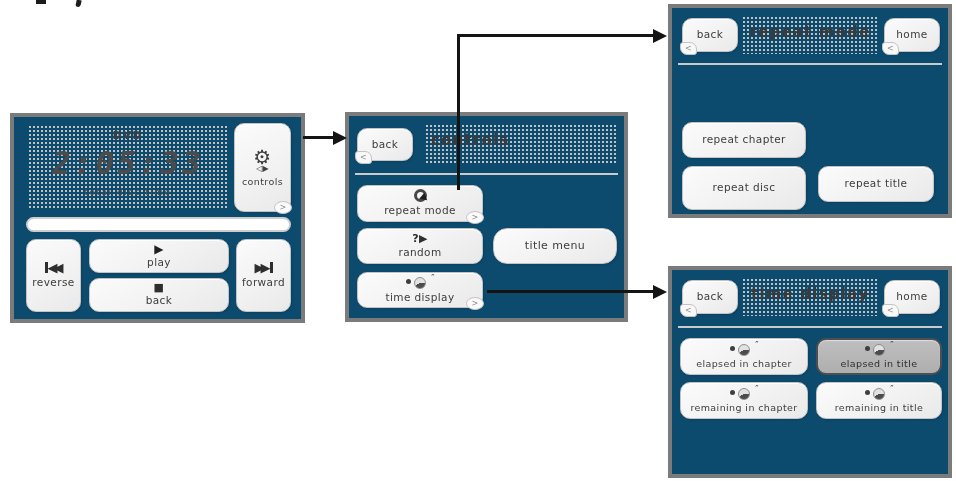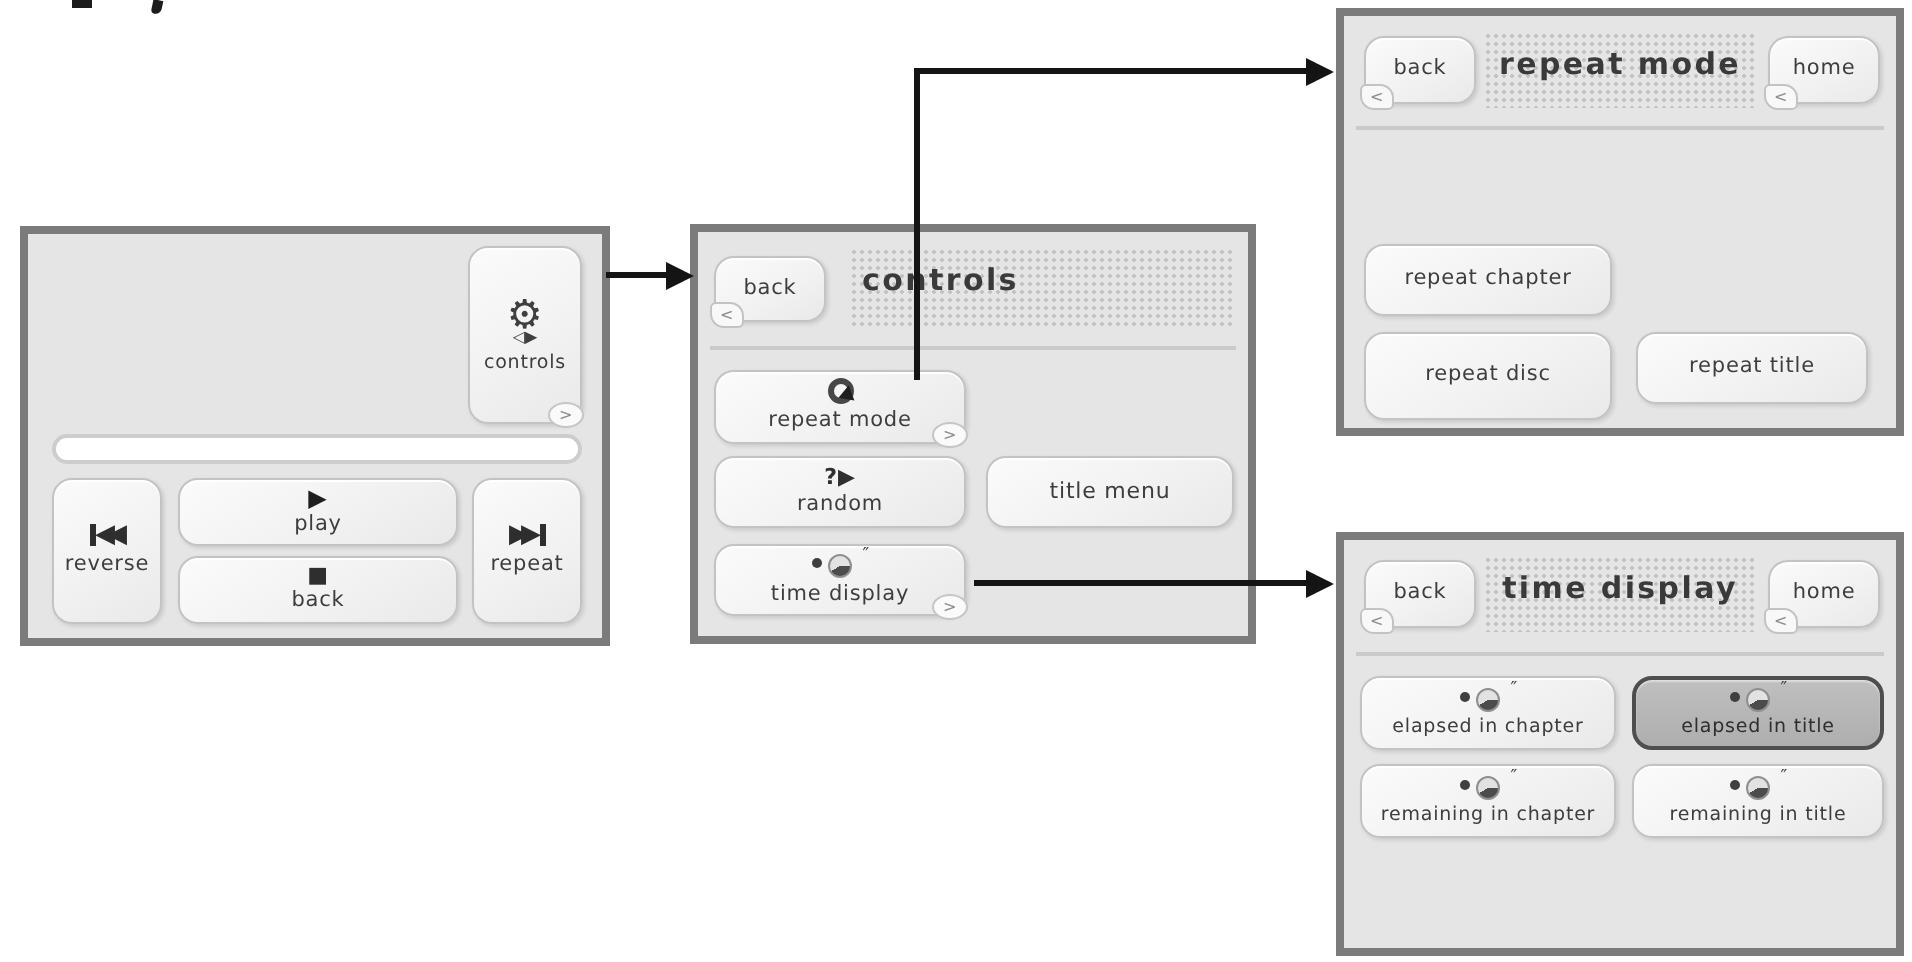--- a/index.html
+++ b/index.html
@@ -7,21 +7,21 @@
   .stage {
     position: relative; width: 956px; height: 481px; background: #fff;
     font-family: "DejaVu Sans", "Liberation Sans", sans-serif; overflow: hidden; color:#3c3c3c;
   }
   
   .frag { position:absolute; background:#1c1c1c; }
   .frag1 { left:36px; top:0; width:10px; height:4px; }
   .frag2 { left:76px; top:0; width:5px; height:7px; border-radius:0 0 3px 2px; transform:rotate(12deg); }
 
   .panel {
-    position:absolute; background:#e5e5e5; border:4px solid #7b7b7b;
+    position:absolute; background:#0c4a6e; border:4px solid #7b7b7b;
   }
   #panel-dvd      { left:10px;  top:113px; width:295px; height:210px; }
   #panel-controls { left:345px; top:112px; width:283px; height:210px; }
   #panel-repeat   { left:668px; top:4px;   width:284px; height:214px; }
   #panel-time     { left:668px; top:266px; width:284px; height:212px; }
 
   .dots {
     background-image: radial-gradient(circle, #c2c2c2 0.8px, rgba(0,0,0,0) 0.9px);
     background-size: 4px 4px;
   }
@@ -98,20 +98,25 @@
 </style>
 </head>
 <body>
 
 <div class="stage">
 
   <div class="frag frag1"></div>
   <div class="frag frag2"></div>
 
   <div class="panel" id="panel-dvd">
+    <div class="lcd-area dots">
+      <div class="lcd-src">DVD</div>
+      <div class="lcd-time">2:05:33</div>
+      <div class="lcd-caption">total disc time</div>
+    </div>
 
     <div class="btn" style="left:220px; top:6px; width:57px; height:89px;">
       <span class="gear">⚙</span>
       <span class="ctrl-tris">◁▶</span>
       <span style="font-size:9.5px; margin-top:2px;">controls</span>
       <span class="tab-right">&gt;</span>
     </div>
 
     <div class="progress"></div>
 
@@ -131,21 +136,21 @@
     <div class="btn" style="left:75px; top:161px; width:140px; height:34px;">
       <span class="stop-sq">■</span>
       <span>back</span>
     </div>
 
     <div class="btn" style="left:222px; top:122px; width:55px; height:73px;">
       <span class="transport-icon">
           <span class="tris">▶▶</span>
           <span class="bar"></span>
         </span>
-      <span>repeat</span>
+      <span>forward</span>
     </div>
   </div>
 
   <div class="panel" id="panel-controls">
     <div class="btn" style="left:8px; top:12px; width:56px; height:33px;">
       <span>back</span>
       <span class="tab-left">&lt;</span>
     </div>
     <div class="title-dots dots" style="left:76px; top:8px; width:191px; height:40px;">
       <span class="screen-title" style="margin-left:6px;">controls</span>
@@ -157,21 +162,21 @@
       <span>repeat mode</span>
       <span class="tab-right">&gt;</span>
     </div>
 
 
     <div class="btn" style="left:8px; top:112px; width:126px; height:36px;">
       <span class="random-glyph">?▶</span>
       <span>random</span>
     </div>
 
-    <div class="btn" style="left:144px; top:112px; width:124px; height:36px;">
+    <div class="btn" style="left:144px; top:112px; width:124px; height:36px;border-radius:14px;">
       <span style="font-size:11px;">title menu</span>
     </div>
 
     <div class="btn" style="left:8px; top:156px; width:126px; height:36px;">
       <span class="pie-wrap">
         <span class="pie-dot"></span>
           <span class="pie"></span>
         <span class="pie-quote">″</span>
       </span>
       <span>time display</span>

